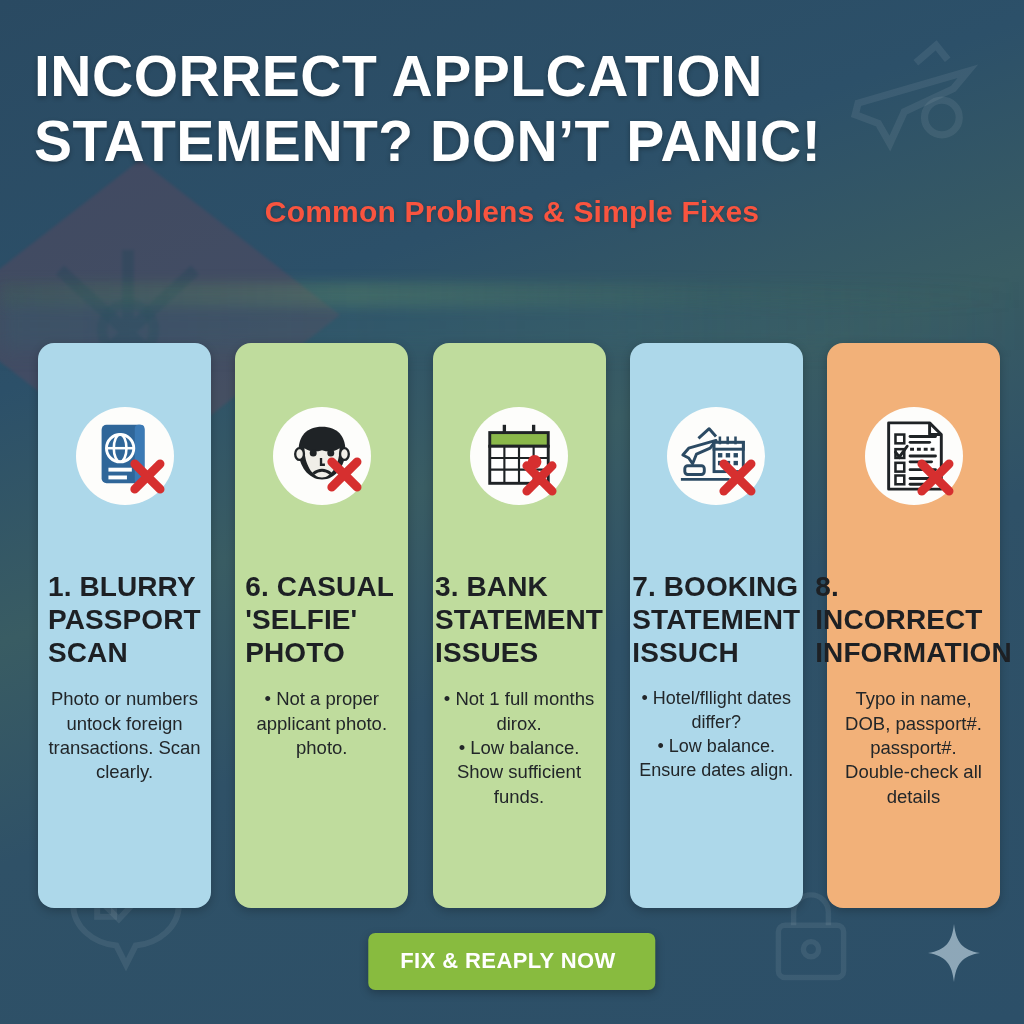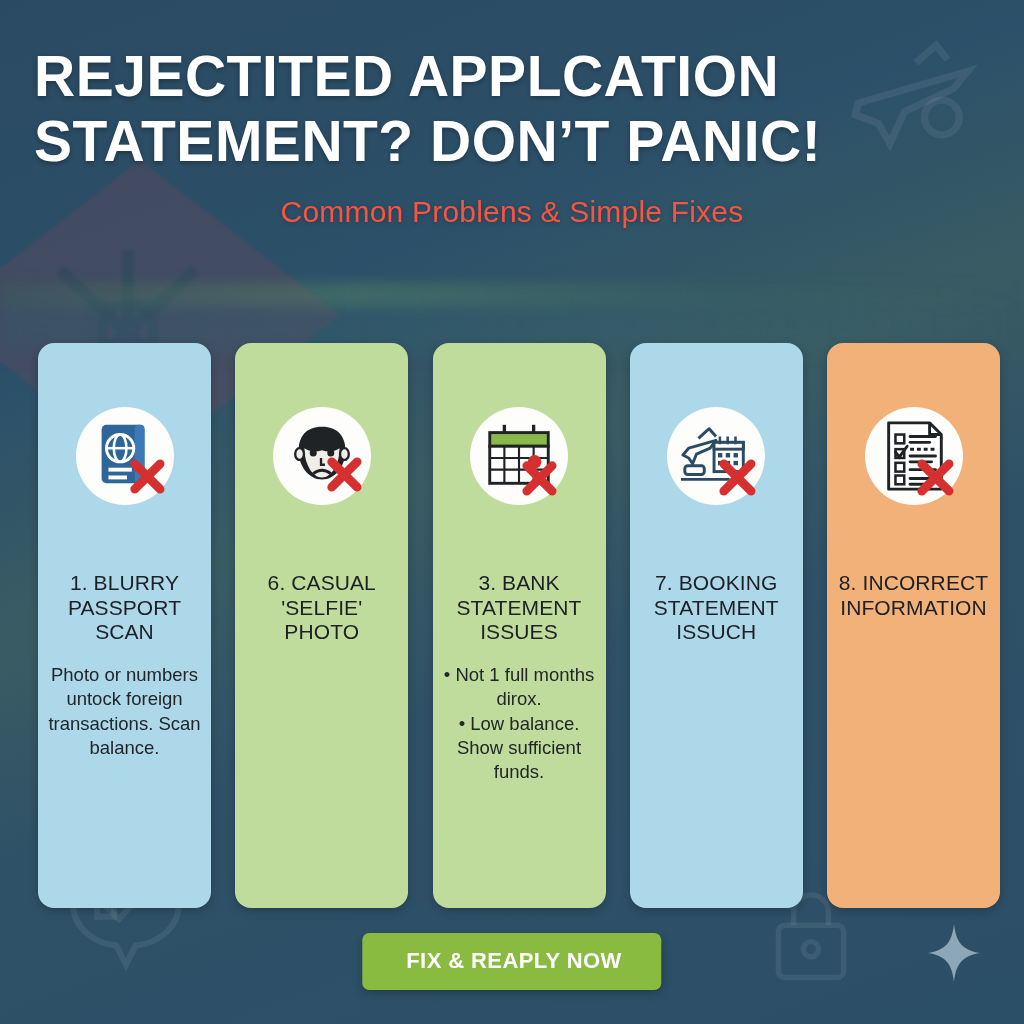--- a/index.html
+++ b/index.html
@@ -76,21 +76,21 @@
     letter-spacing: 0.5px;
     text-shadow: 0 2px 5px rgba(0,0,0,.30);
   }
   .title-line { display: block; white-space: nowrap; }
 
   .subtitle {
     margin-top: 21px;
     text-align: center;
     color: #f9543f;
     font-size: 30px;
-    font-weight: normal;
+    font-weight: bold;
     letter-spacing: .2px;
     text-shadow: 0 1px 4px rgba(0,0,0,.25);
   }
 
   
   .cards {
     position: absolute;
     left: 38px; top: 343px;
     width: 962px; height: 565px;
     display: flex;
@@ -117,24 +117,23 @@
     align-items: center;
     justify-content: center;
     position: relative;
     flex: none;
   }
   .icon-badge svg { width: 78px; height: 78px; overflow: visible; }
 
   .card-title {
     margin-top: 66px;
     color: #1d2024;
-    font-size: 21px;
-    font-weight: normal;
+    font-size: 28px;
+    font-weight: bold;
     line-height: 1.17;
-    text-align: center;
     letter-spacing: .1px;
     padding: 0 2px;
   }
 
   .card-body {
     margin-top: 18px;
     color: #222629;
     font-size: 18.5px;
     line-height: 1.32;
     text-align: center;
@@ -147,21 +146,21 @@
   .cta {
     position: absolute;
     left: 50%;
     transform: translateX(-50%);
     bottom: 34px;
     background: #88bb3f;
     color: #ffffff;
     font-size: 22px;
     font-weight: bold;
     letter-spacing: .4px;
-    padding: 15px 40px 16px 44px;
+    padding: 15px 40px 16px 32px;
     border: none;
     border-radius: 7px;
     cursor: pointer;
     box-shadow: 0 3px 8px rgba(0,0,0,.25);
     font-family: "Liberation Sans", sans-serif;
   }
 </style>
 </head>
 <body>
 
@@ -200,21 +199,21 @@
       <circle cx="40" cy="60" r="7"></circle>
     </svg>
 
     <svg class="sparkle" viewBox="0 0 52 58">
       <path d="M26 0 C28 18 34 26 52 29 C34 32 28 40 26 58 C24 40 18 32 0 29 C18 26 24 18 26 0 Z"></path>
     </svg>
   </div>
 
   <div class="header">
     <h1 class="title">
-      <span class="title-line">REJECTITED APPLCATION</span>
+      <span class="title-line">INCORRECT APPLCATION</span>
       <span class="title-line">STATEMENT? DON’T PANIC!</span>
     </h1>
     <div class="subtitle">Common Problens &amp; Simple Fixes</div>
   </div>
 
   <div class="cards">
 
     <div class="card" style="background:#add8ea">
       <div class="icon-badge">
         <svg viewBox="0 0 80 80">
@@ -225,41 +224,42 @@
           <line x1="21" y1="32" x2="49" y2="32" stroke="#ffffff" stroke-width="2.6"></line>
           <line x1="23" y1="54" x2="47" y2="54" stroke="#ffffff" stroke-width="4"></line>
           <line x1="23" y1="62" x2="42" y2="62" stroke="#ffffff" stroke-width="4"></line>
           <g stroke="#d62f2f" stroke-width="9" stroke-linecap="round">
             <line x1="50" y1="48" x2="76" y2="74"></line>
             <line x1="76" y1="48" x2="50" y2="74"></line>
           </g>
         </svg>
       </div>
       <div class="card-title">1. BLURRY PASSPORT SCAN</div>
-      <div class="card-body">Photo or numbers untock foreign transactions. Scan balance.</div>
+      <div class="card-body">Photo or numbers untock foreign transactions. Scan clearly.</div>
     </div>
 
     <div class="card" style="background:#bfdc9d">
       <div class="icon-badge">
         <svg viewBox="0 0 80 80">
           <path d="M40 10 C24 10 16 20 16 34 c0 16 10 30 24 30 s24-14 24-30 C64 20 56 10 40 10 Z" fill="#1f2326"></path>
           <path d="M22 32 c0 16 8 30 18 30 s18-14 18-30 c-6 4 -12 4 -18 2 c-6 2 -12 2 -18 -2 Z" fill="#f0eee8"></path>
           <ellipse cx="17" cy="38" rx="4.5" ry="6" fill="#f0eee8" stroke="#1f2326" stroke-width="2.4"></ellipse>
           <ellipse cx="63" cy="38" rx="4.5" ry="6" fill="#f0eee8" stroke="#1f2326" stroke-width="2.4"></ellipse>
           <circle cx="31" cy="37" r="3.6" fill="#1f2326"></circle>
           <circle cx="49" cy="37" r="3.6" fill="#1f2326"></circle>
           <path d="M39 42 v7 h4" fill="none" stroke="#1f2326" stroke-width="2.4"></path>
           <path d="M31 58 q9 -7 18 0" fill="none" stroke="#1f2326" stroke-width="3"></path>
           <g stroke="#d62f2f" stroke-width="9" stroke-linecap="round">
             <line x1="50" y1="46" x2="76" y2="72"></line>
             <line x1="76" y1="46" x2="50" y2="72"></line>
           </g>
         </svg>
       </div>
       <div class="card-title">6. CASUAL 'SELFIE' PHOTO</div>
+      <div class="card-body">• Not a proper applicant photo. photo.</div>
     </div>
 
     <div class="card" style="background:#bfdc9d">
       <div class="icon-badge">
         <svg viewBox="0 0 80 80">
           <line x1="25" y1="8" x2="25" y2="20" stroke="#1f2326" stroke-width="3.4"></line>
           <line x1="55" y1="8" x2="55" y2="20" stroke="#1f2326" stroke-width="3.4"></line>
           <rect x="10" y="16" width="60" height="14" fill="#8ab84a" stroke="#1f2326" stroke-width="3"></rect>
           <rect x="10" y="30" width="60" height="38" fill="#ffffff" stroke="#1f2326" stroke-width="3"></rect>
           <g stroke="#1f2326" stroke-width="2.2">
@@ -305,20 +305,22 @@
             <line x1="52" y1="20" x2="52" y2="28"></line>
             <line x1="60" y1="20" x2="60" y2="28"></line>
           </g>
           <g stroke="#d62f2f" stroke-width="9" stroke-linecap="round">
             <line x1="48" y1="48" x2="76" y2="76"></line>
             <line x1="76" y1="48" x2="48" y2="76"></line>
           </g>
         </svg>
       </div>
       <div class="card-title">7. BOOKING STATEMENT ISSUCH</div>
+      <div class="card-body narrow">• Hotel/fllight dates differ?
+• Low balance. Ensure dates align.</div>
     </div>
 
     <div class="card" style="background:#f2b179">
       <div class="icon-badge">
         <svg viewBox="0 0 80 80">
           <path d="M14 6 H56 L68 18 V74 H14 Z" fill="#ffffff" stroke="#1f2326" stroke-width="3" stroke-linejoin="round"></path>
           <path d="M56 6 V18 H68" fill="none" stroke="#1f2326" stroke-width="3" stroke-linejoin="round"></path>
           <g fill="none" stroke="#1f2326" stroke-width="2.6">
             <rect x="21" y="18" width="9" height="9"></rect>
             <rect x="21" y="33" width="9" height="9"></rect>
@@ -338,19 +340,20 @@
           <g stroke="#1f2326" stroke-width="3" stroke-dasharray="4 3">
             <line x1="36" y1="33" x2="62" y2="33"></line>
           </g>
           <g stroke="#d62f2f" stroke-width="9" stroke-linecap="round">
             <line x1="48" y1="48" x2="76" y2="76"></line>
             <line x1="76" y1="48" x2="48" y2="76"></line>
           </g>
         </svg>
       </div>
       <div class="card-title">8. INCORRECT INFORMATION</div>
+      <div class="card-body">Typo in name, DOB, passport#. passport#. Double-check all details</div>
     </div>
 
   </div>
 
   <button class="cta">FIX &amp; REAPLY NOW</button>
 
 </div>
 
 </body></html>

